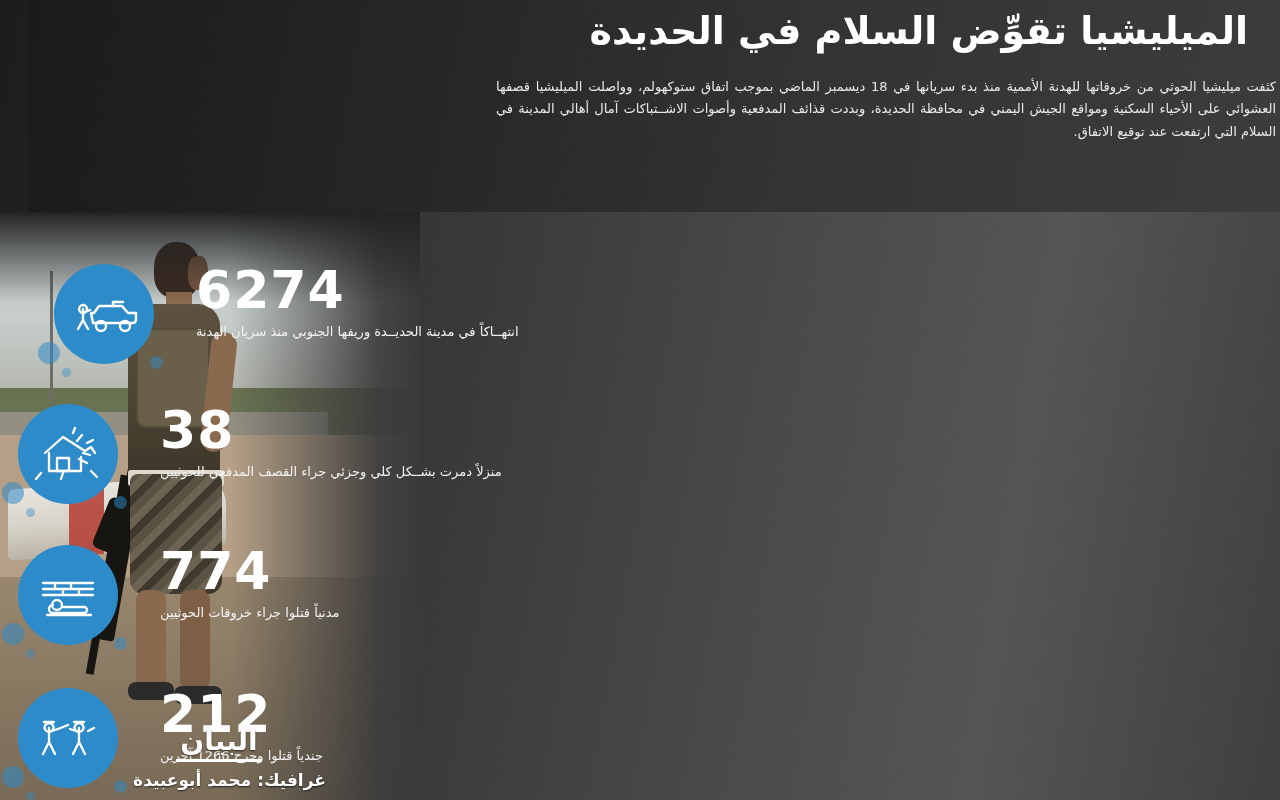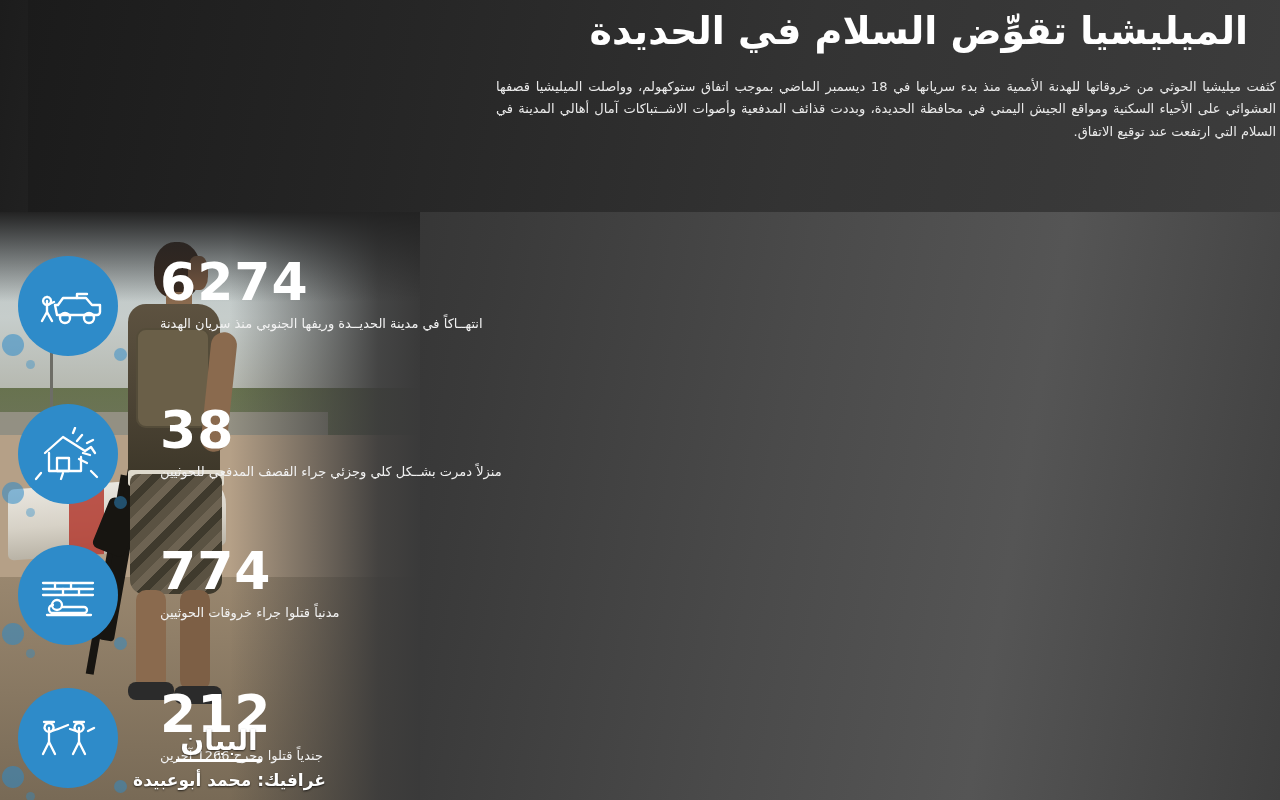--- a/index.html
+++ b/index.html
@@ -191,21 +191,21 @@
     padding: 0 0 0 0;
   }
   .stat-row {
     position: absolute;
     left: 0;
     width: 760px;
     display: flex;
     flex-direction: row-reverse;
     align-items: flex-start;
   }
-  .stat-row.r1 { top: 8px; }
+  .stat-row.r1 { top: 16px; padding-left: 36px; }
   .stat-row.r2 { top: 156px; }
   .stat-row.r3 { top: 297px; }
   .stat-row.r4 { top: 440px; }
 
   .stat-text {
     flex: 1;
     text-align: left;
     padding-left: 10px;
     color: #ffffff;
   }

